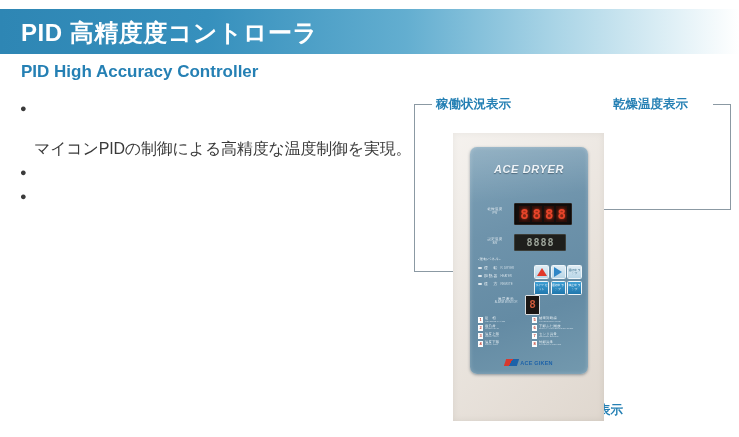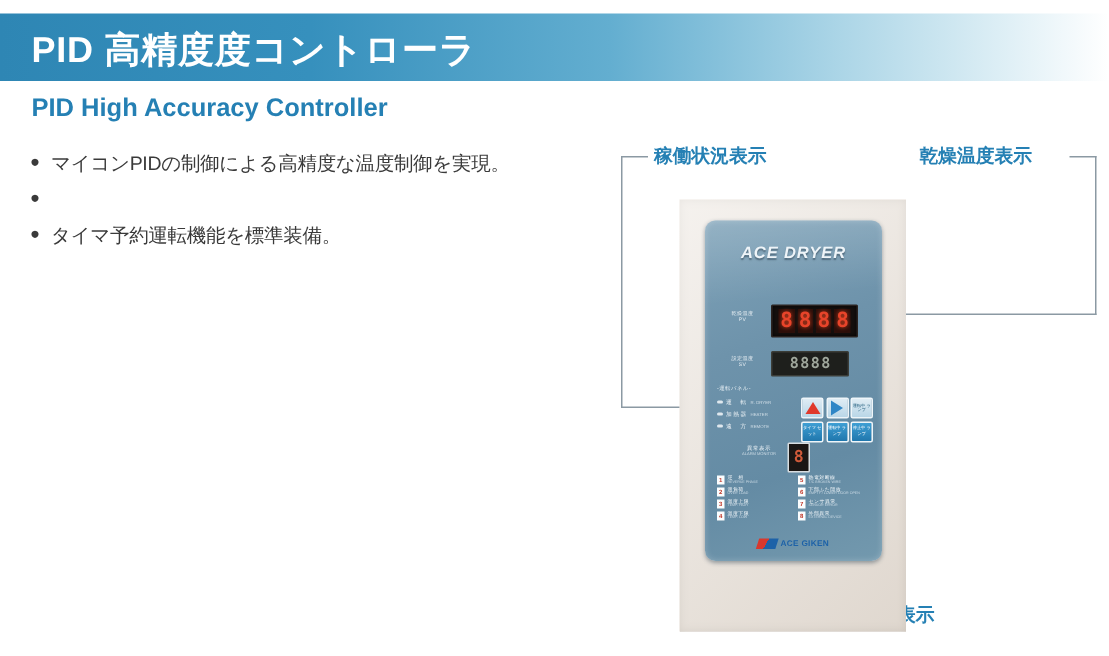--- a/index.html
+++ b/index.html
@@ -68,25 +68,26 @@
   .feat-bullet {
     width: 14px;
     min-width: 14px;
     font-size: 11px;
     line-height: 21px;
     color: #3a3a3a;
     text-align: left;
   }
   .feat-bullet.blank { color: transparent; }
   .feat-text {
-    font-size: 13px;
+    font-size: 16px;
     line-height: 21px;
     color: #3a3a3a;
     white-space: nowrap;
     letter-spacing: -0.2px;
+    margin-top: 40px;
   }
   .feat-text.indent { padding-left: 7px; }
 
   
   .callout-label {
     position: absolute;
     font-size: 12.5px;
     font-weight: bold;
     color: #2580b4;
     white-space: nowrap;
@@ -360,21 +361,20 @@
 <div id="features">
   <div class="feat-row">
     <span class="feat-bullet">●</span>
     <span class="feat-text">マイコンPIDの制御による高精度な温度制御を実現。</span>
   </div>
   <div class="feat-row">
     <span class="feat-bullet">●</span>
   </div>
   <div class="feat-row">
     <span class="feat-bullet">●</span>
-    <span class="feat-text">タイマ予約運転機能を標準装備。</span>
   </div>
 </div>
 
 <div class="lead h" style="left:414px; top:104px; width:18px;"></div>
 <div class="lead v" style="left:414px; top:104px; height:168px;"></div>
 <div class="lead h" style="left:414px; top:271px; width:56px;"></div>
 <div class="callout-label" style="left:436px; top:96px;">稼働状況表示</div>
 
 <div class="lead h" style="left:713px; top:104px; width:18px;"></div>
 <div class="lead v" style="left:730px; top:104px; height:106px;"></div>

